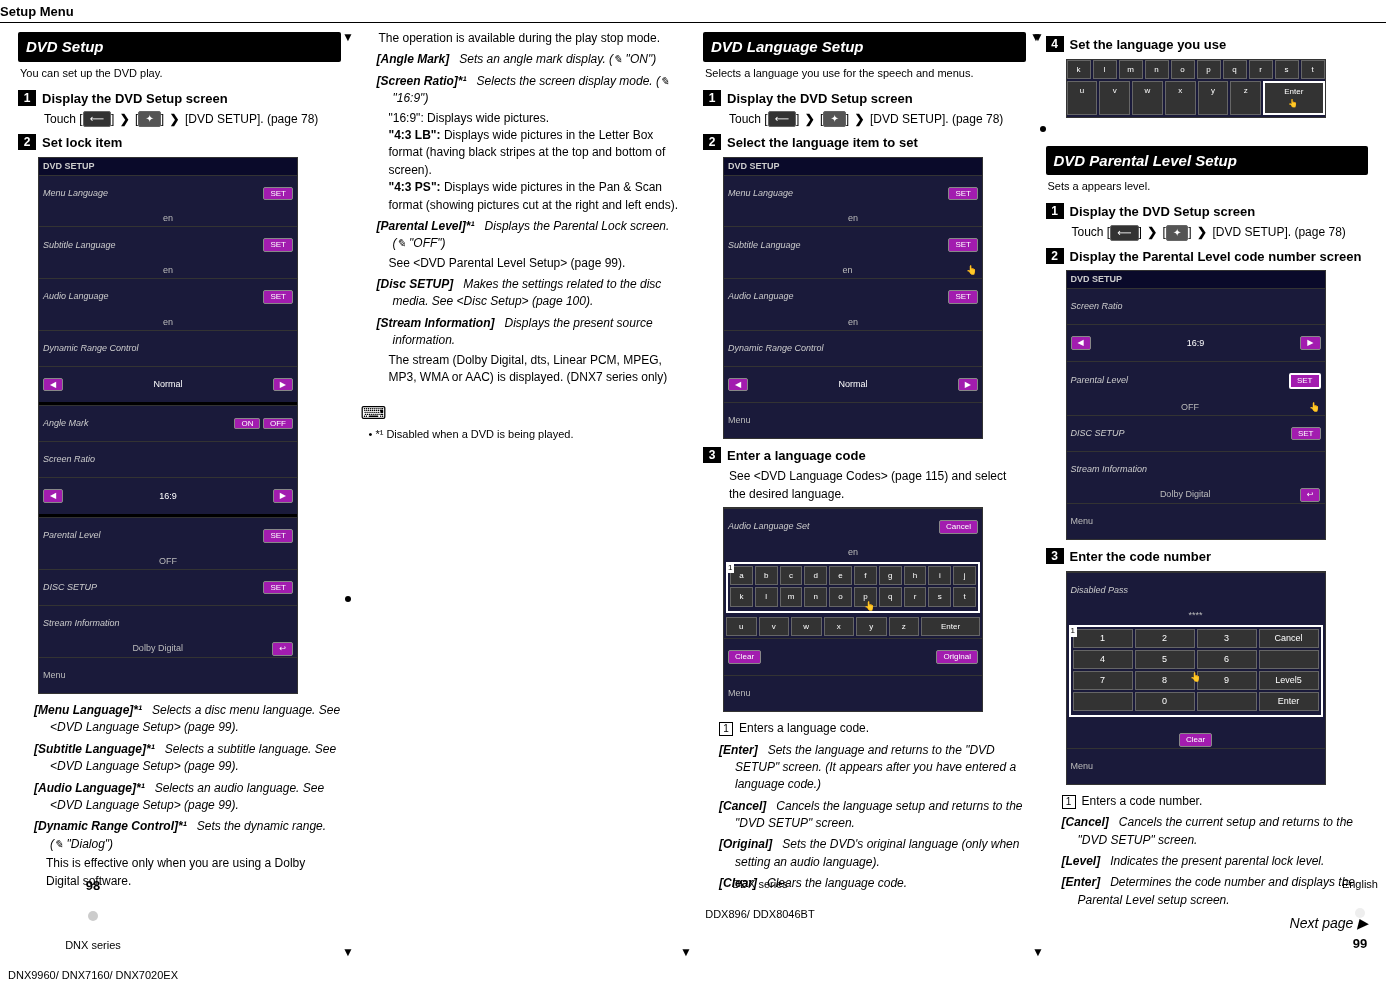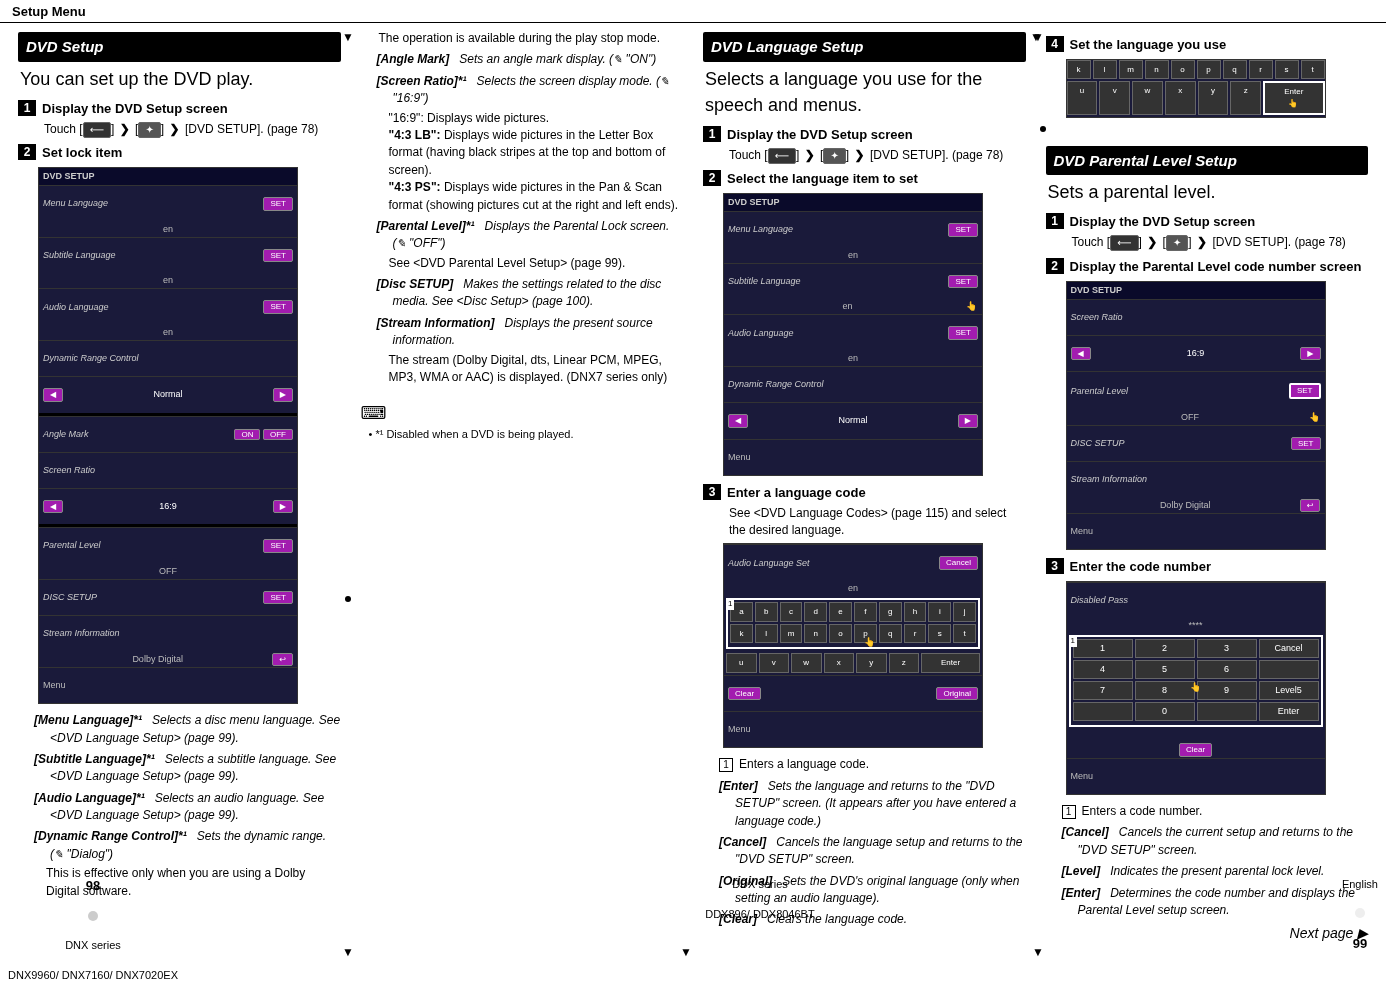--- a/index.html
+++ b/index.html
@@ -8,21 +8,21 @@
     font-size: 11px;
     background: #fff;
     width: 1386px;
     height: 987px;
     position: relative;
     color: #000;
   }
   .page-header {
     position: absolute;
     top: 4px;
-    left: 12px;
+    left: 0;
     font-weight: bold;
     font-size: 13px;
   }
   .header-line {
     position: absolute;
     top: 22px;
     left: 0;
     right: 0;
     height: 1px;
     background: #000;
@@ -49,21 +49,21 @@
     color: #fff;
     font-weight: bold;
     font-size: 15px;
     padding: 4px 8px;
     margin: 2px 0 4px 0;
     border-radius: 2px;
     font-style: italic;
   }
   .intro {
     margin: 4px 2px 8px 2px;
-    font-size: 18px;
+    font-size: 11px;
   }
   .step {
     margin: 6px 0 2px 0;
     display: flex;
     align-items: flex-start;
     gap: 6px;
   }
   .step-num {
     display: inline-block;
     background: #000;
@@ -448,21 +448,21 @@
           <span class="key">w</span>
           <span class="key">x</span>
           <span class="key">y</span>
           <span class="key">z</span>
           <span class="key wide" style="border:2px solid #fff">Enter<br>👆</span>
         </div>
     </div>
     <div style="position:relative;left:-6px;width:6px;height:6px;border-radius:50%;background:#000;margin-top:4px"></div>
 
     <div class="section-header" style="margin-top:14px">DVD Parental Level Setup</div>
-    <div class="intro">Sets a parental level.</div>
+    <div class="intro">Sets a appears level.</div>
 
     <div class="step">
       <span class="step-num">1</span>
       <span class="step-title">Display the DVD Setup screen</span>
     </div>
     <div class="step-body">
       <span>Touch [</span><span class="btn-icon">⟵</span><span>] <b class="arrow">❯</b> [</span><span class="btn-icon light">✦</span><span>] <b class="arrow">❯</b></span><span> [DVD SETUP]. (page 78)</span>
     </div>
 
     <div class="step">

